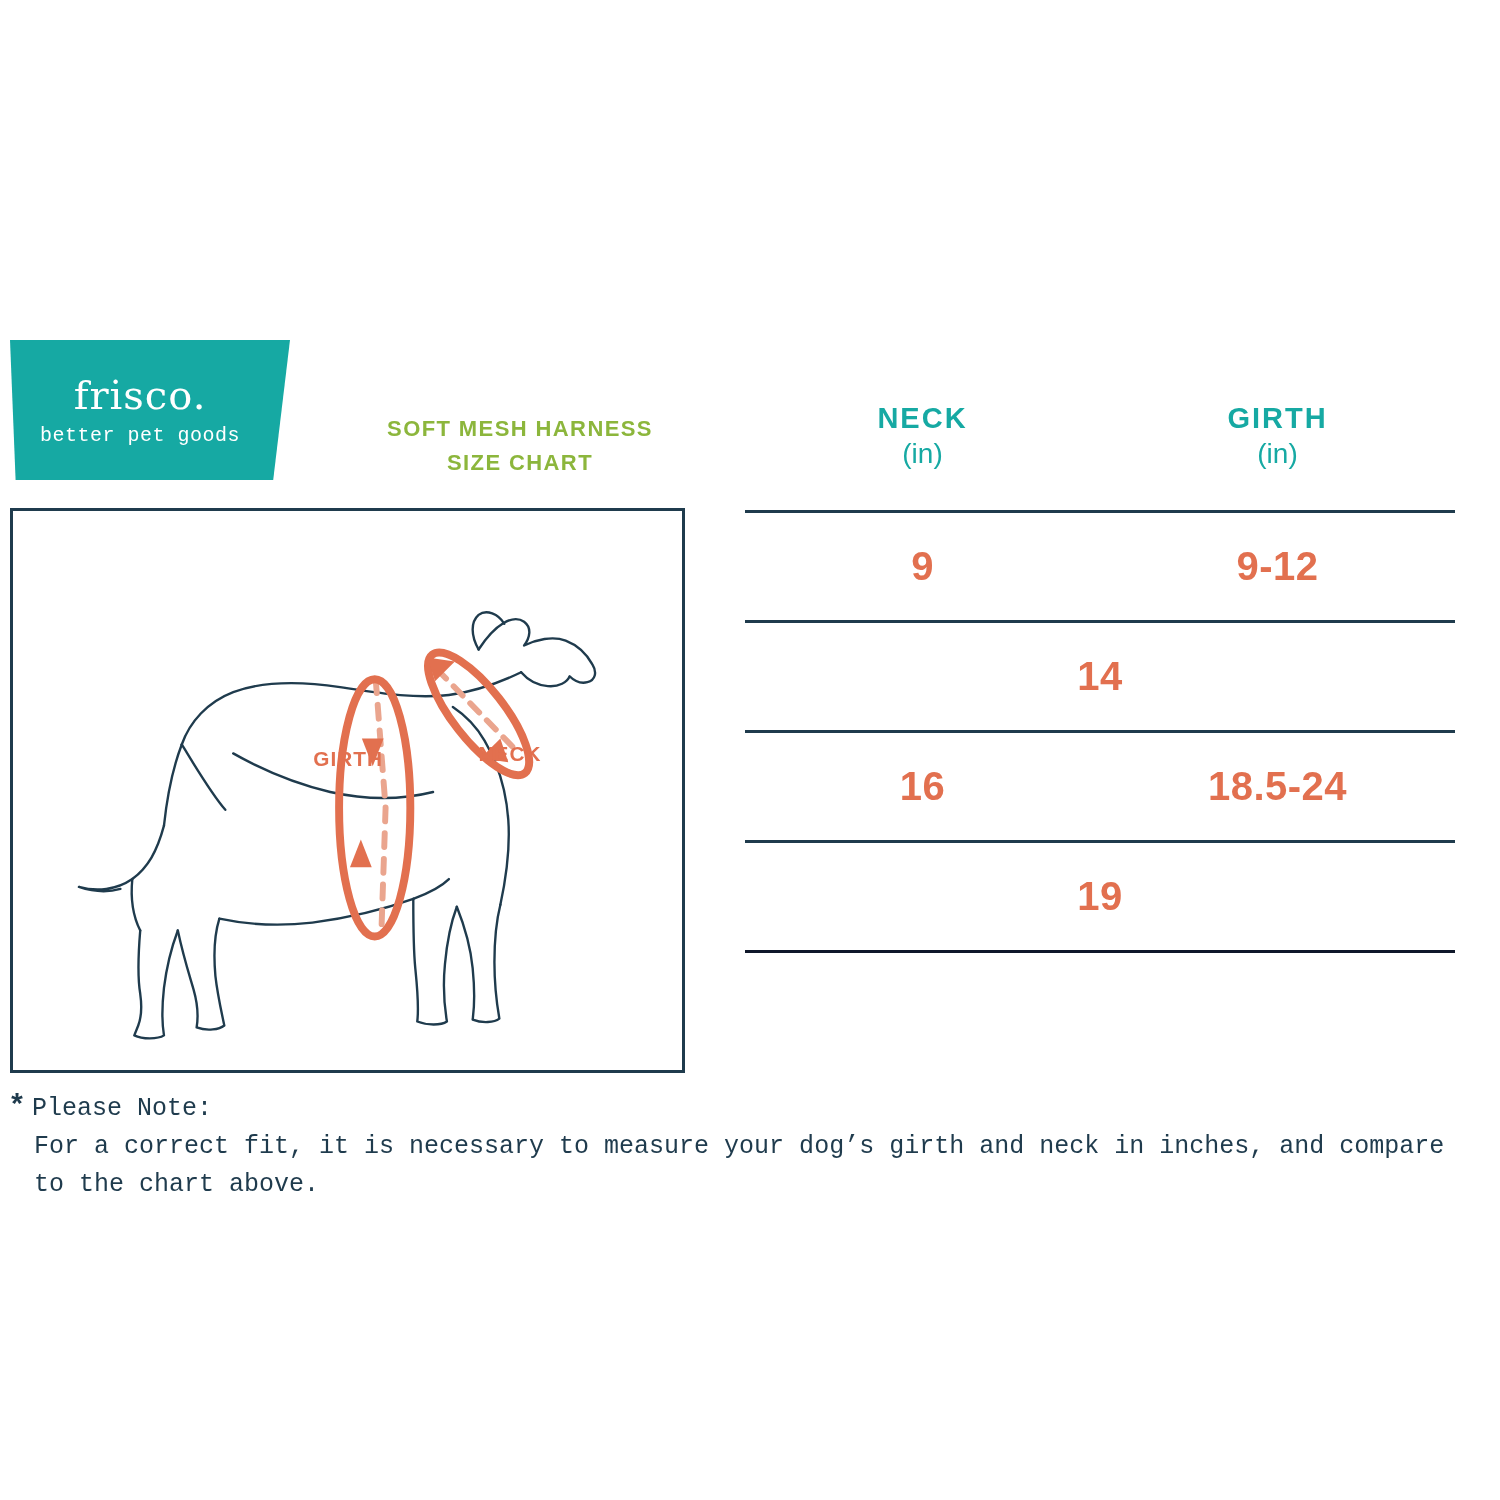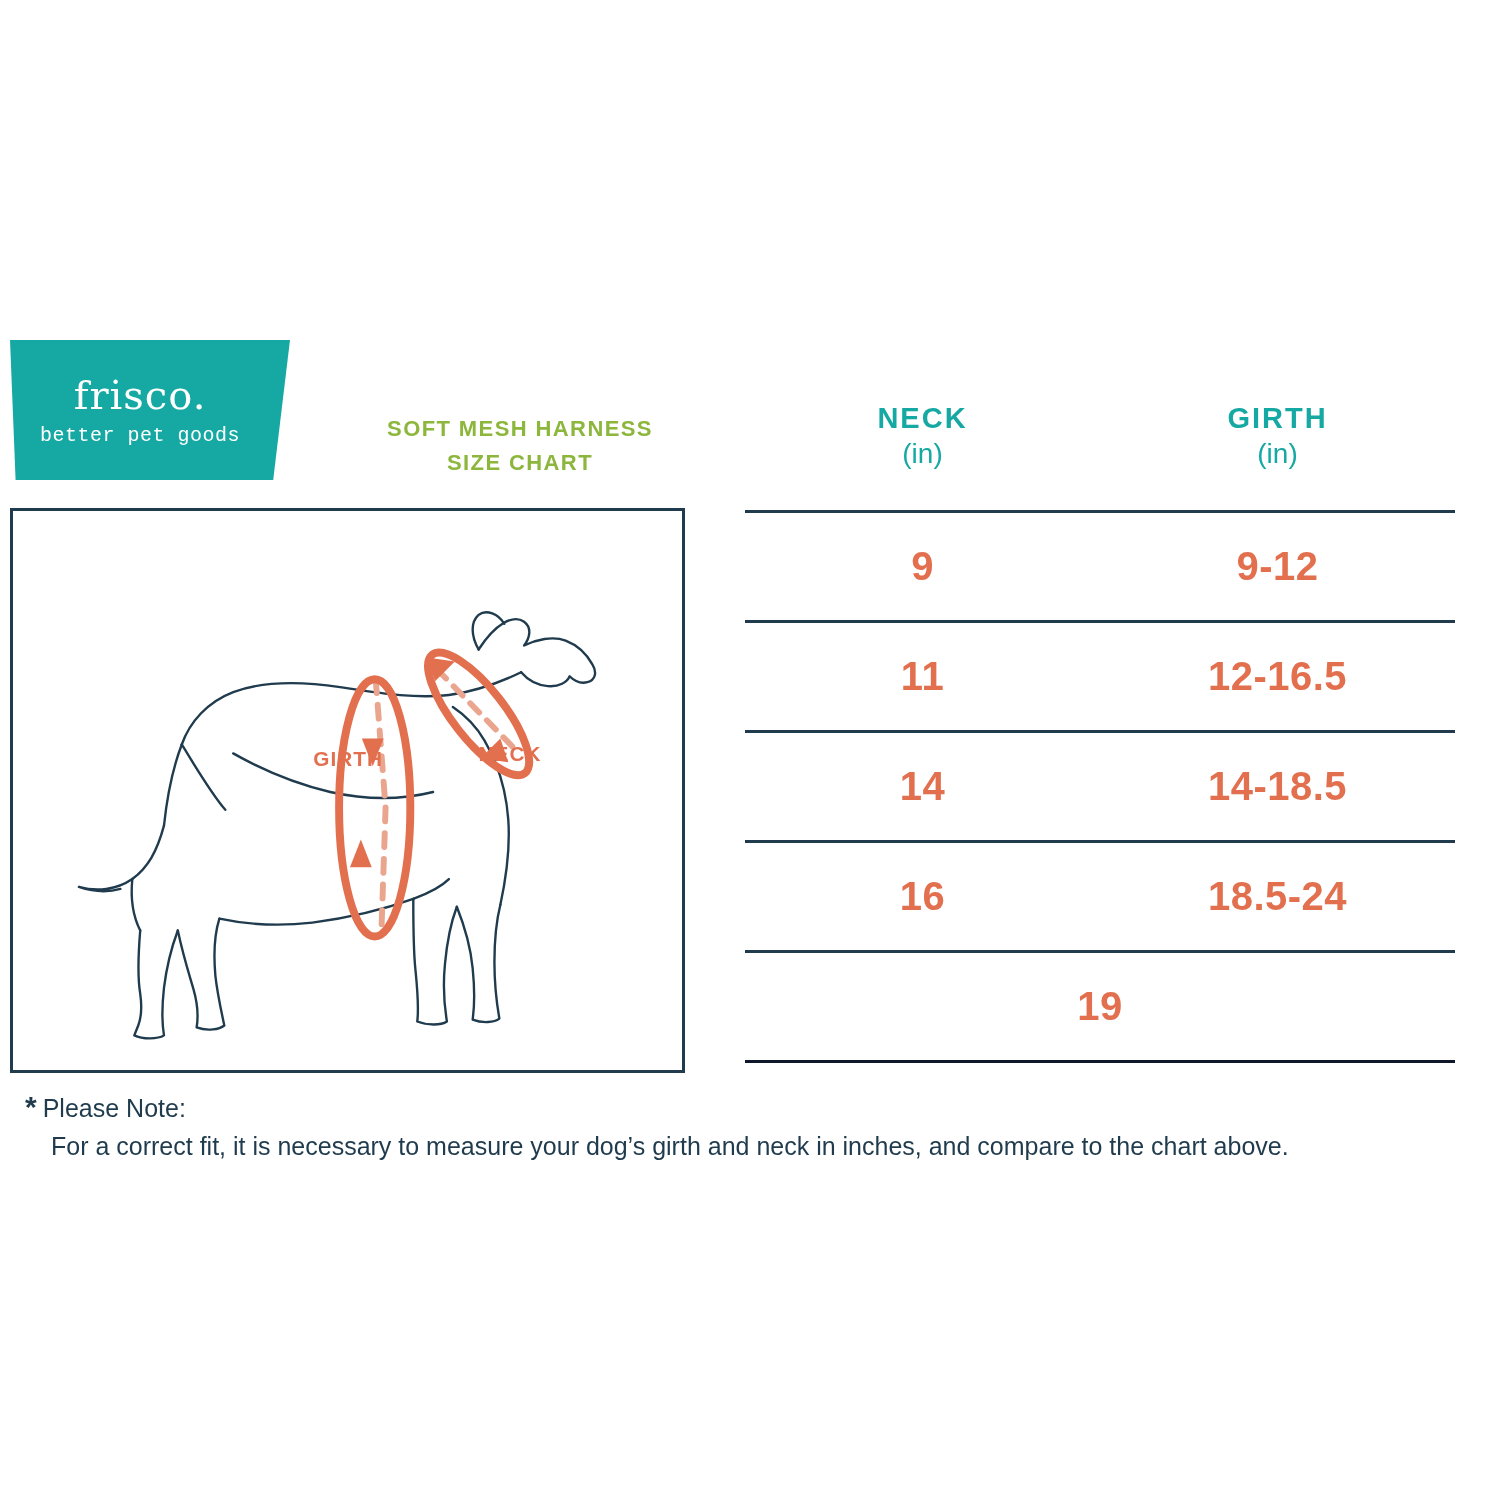--- a/index.html
+++ b/index.html
@@ -146,24 +146,23 @@
     letter-spacing: 0.5px;
   }
 
   
   .note {
     position: absolute;
     left: 8px;
     top: 1088px;
     width: 1470px;
     color: #1f3b4d;
-    font-family: Liberation Sans, sans-serif;
+    font-family: Liberation Mono, monospace;
     font-size: 25px;
     line-height: 38px;
-    margin-left: 17px;
   }
   .note .star {
     color: #1f3b4d;
     font-size: 30px;
     font-weight: bold;
     margin-right: 6px;
   }
   .note .line2 {
     display: block;
     margin-left: 26px;
@@ -263,26 +262,21 @@
         <span class="h-main">GIRTH</span>
         <span class="h-sub">(in)</span>
       </div>
     </div>
 
     <div class="tbl-row">
       <div class="cell">9</div>
       <div class="cell">9-12</div>
     </div>
     <div class="tbl-row">
-      <div class="cell">11</div>
-      <div class="cell">12-16.5</div>
-    </div>
-    <div class="tbl-row">
       <div class="cell">14</div>
-      <div class="cell">14-18.5</div>
     </div>
     <div class="tbl-row">
       <div class="cell">16</div>
       <div class="cell">18.5-24</div>
     </div>
     <div class="tbl-row">
       <div class="cell">19</div>
     </div>
   </div>
 

